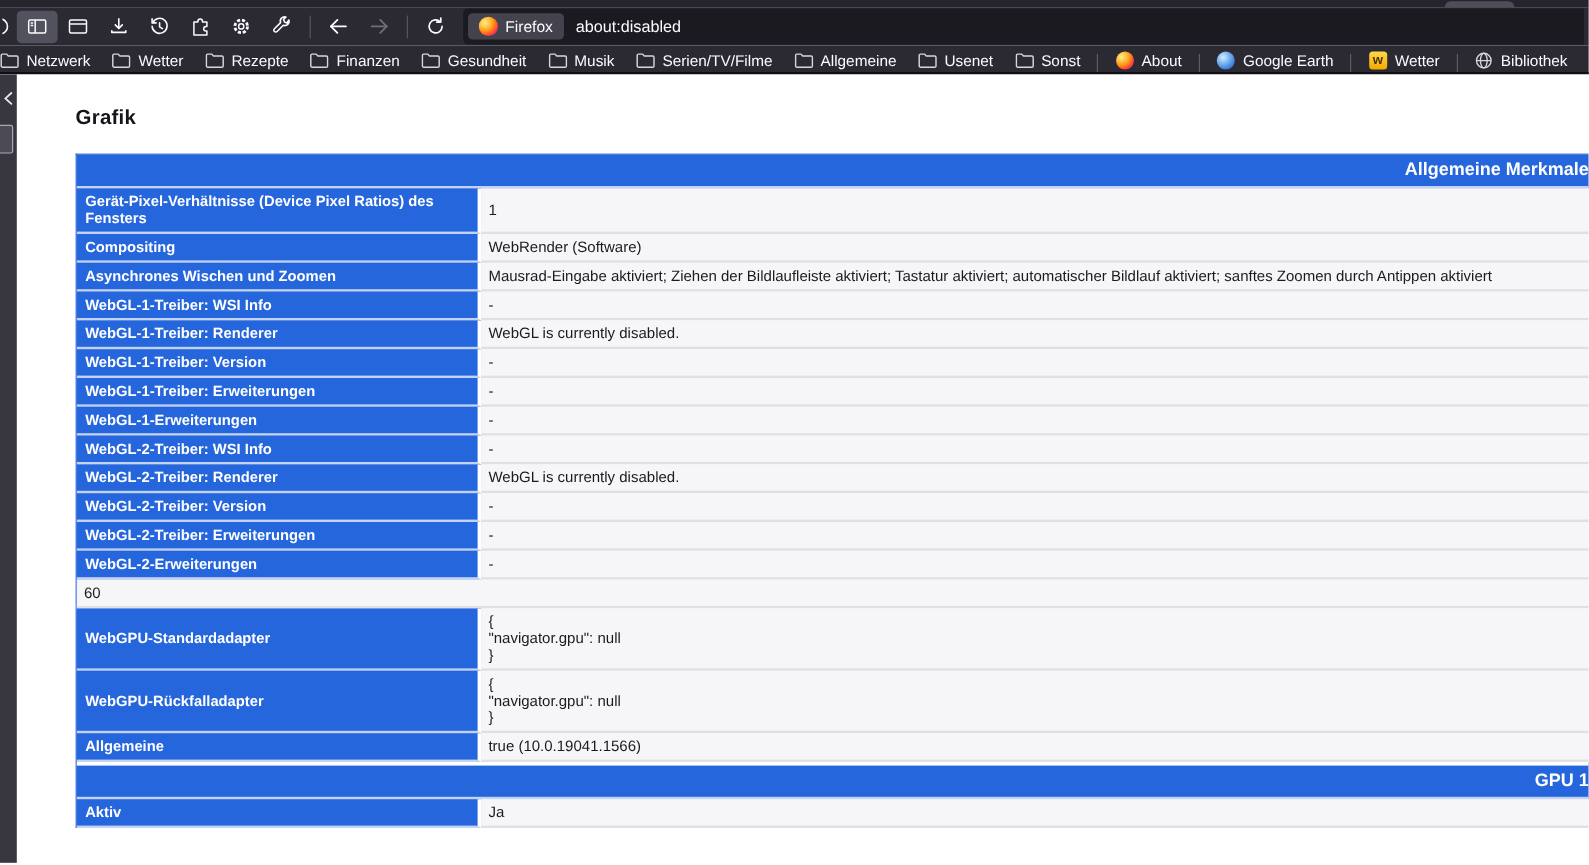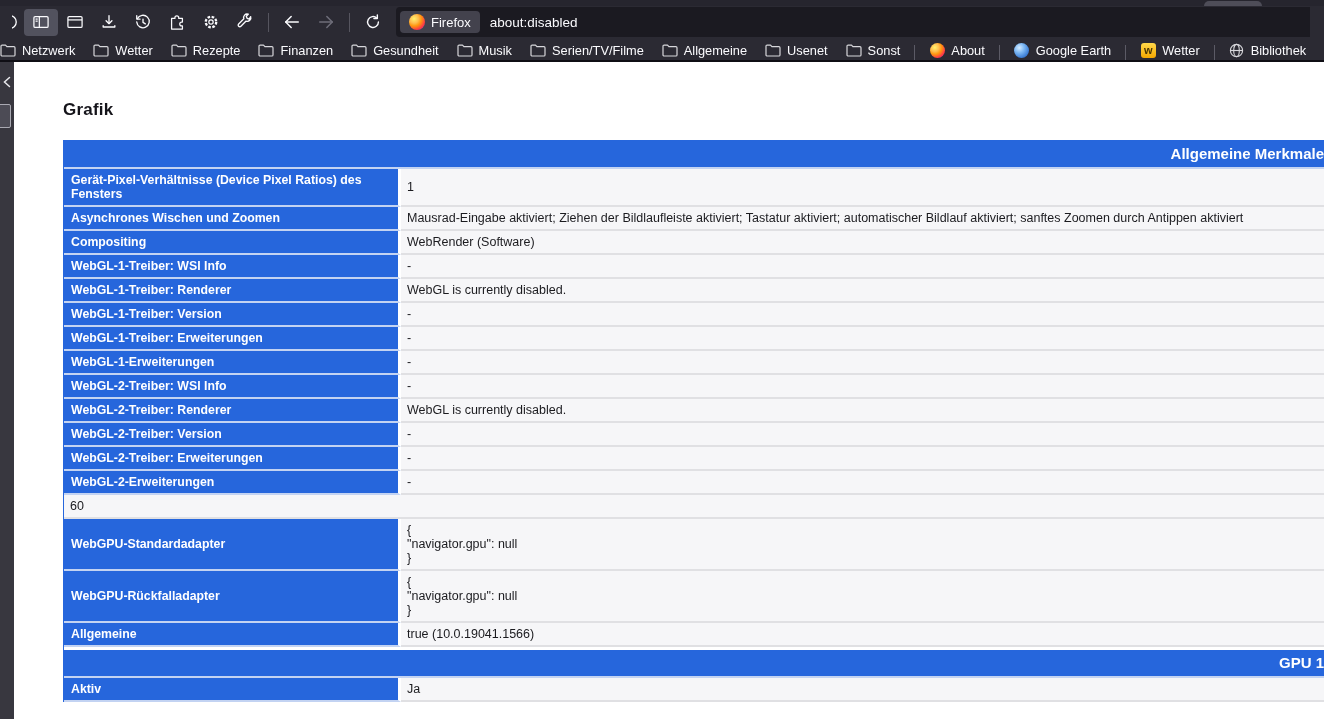--- a/index.html
+++ b/index.html
@@ -4,21 +4,21 @@
 <style>
   * { margin:0; padding:0; box-sizing:border-box; }
   html,body { width:1324px; height:721px; overflow:hidden;
     font-family:"Liberation Sans","DejaVu Sans",sans-serif; background:#fff; }
 
   
   .topstrip { height:6px; background:#26252e; position:relative; }
   .tab-remnant { position:absolute; right:62px; top:1px; width:58px; height:5px;
     background:#4e4d58; border-radius:6px 6px 0 0; }
   .toolbar { height:32px; background:#2b2a33; display:flex; align-items:center;
-    padding:0 14px; gap:0; }
+    padding:0 4px; gap:0; }
   .tb-btn { width:34px; height:27px; border:none; background:transparent; color:#fbfbfe;
     display:flex; align-items:center; justify-content:center; border-radius:4px; flex:0 0 auto; }
   .tb-btn.active { background:#52525e; }
   .tb-btn.cut { width:12px; overflow:hidden; justify-content:flex-start; margin-left:-2px; }
   .tb-btn svg { display:block; }
   .tb-sep { width:1px; height:19px; background:#56555f; margin:0 6px; flex:0 0 auto; }
   .dim svg { stroke:#6f6e7a !important; }
   .urlbar { flex:1; height:30px; background:#1b1a21; border-radius:4px 0 0 4px;
     margin-left:6px; display:flex; align-items:center; padding:0 4px; min-width:0; }
   .chip { height:22px; background:#43424d; border-radius:4px; display:flex;
@@ -45,21 +45,21 @@
   .ic-weather::after { content:"w"; position:absolute; inset:0; display:flex; align-items:center;
     justify-content:center; color:#4a3500; font-size:11px; font-weight:bold; line-height:1; }
 
   
   .content { position:relative; height:657px; background:#fff; display:flex; }
   .side-strip { width:14px; background:#38373f; flex:0 0 auto; display:flex;
     flex-direction:column; align-items:center; }
   .strip-chevron { margin-top:14px; color:#e8e8ec; }
   .strip-box { margin-top:16px; margin-left:-6px; width:13px; height:24px;
     border:1px solid #a9a9b2; border-radius:2px; background:#4c4b55; }
-  .page { flex:1; padding:26px 0 0 49px; overflow:hidden;margin-top:12px; }
+  .page { flex:1; padding:26px 0 0 49px; overflow:hidden; }
   .page h1 { font-size:17px; font-weight:bold; color:#15141a; letter-spacing:.2px; }
 
   
   .support-table { margin-top:20px; border-left:1px solid #2666dc; border-top:1px solid #2666dc;
     font-size:12.5px; }
   .t-head { background:#2666dc; color:#fff; font-weight:bold; font-size:15px;
     padding:4px 0 5px 7px; border-bottom:2px solid #c3d3f2;text-align:right; }
   .t-head.gap-top { border-top:3px solid #fff; }
   .t-row { display:flex; align-items:stretch; }
   .t-label { width:337px; flex:0 0 auto; background:#2666dc; color:#ffffff; font-weight:bold;
@@ -316,27 +316,27 @@
       <div class="support-table">
         <div class="t-head">Allgemeine Merkmale</div>
         <div>
 
             <div class="t-row">
               <div class="t-label">Gerät-Pixel-Verhältnisse (Device Pixel Ratios) des Fensters</div>
               <div class="t-value">1</div>
             </div>
 
             <div class="t-row">
+              <div class="t-label">Compositing</div>
+              <div class="t-value">WebRender (Software)</div>
+            </div>
+
+            <div class="t-row">
               <div class="t-label">Asynchrones Wischen und Zoomen</div>
               <div class="t-value">Mausrad-Eingabe aktiviert; Ziehen der Bildlaufleiste aktiviert; Tastatur aktiviert; automatischer Bildlauf aktiviert; sanftes Zoomen durch Antippen aktiviert</div>
-            </div>
-
-            <div class="t-row">
-              <div class="t-label">Compositing</div>
-              <div class="t-value">WebRender (Software)</div>
             </div>
 
             <div class="t-row">
               <div class="t-label">WebGL-1-Treiber: WSI Info</div>
               <div class="t-value">-</div>
             </div>
 
             <div class="t-row">
               <div class="t-label">WebGL-1-Treiber: Renderer</div>
               <div class="t-value">WebGL is currently disabled.</div>

